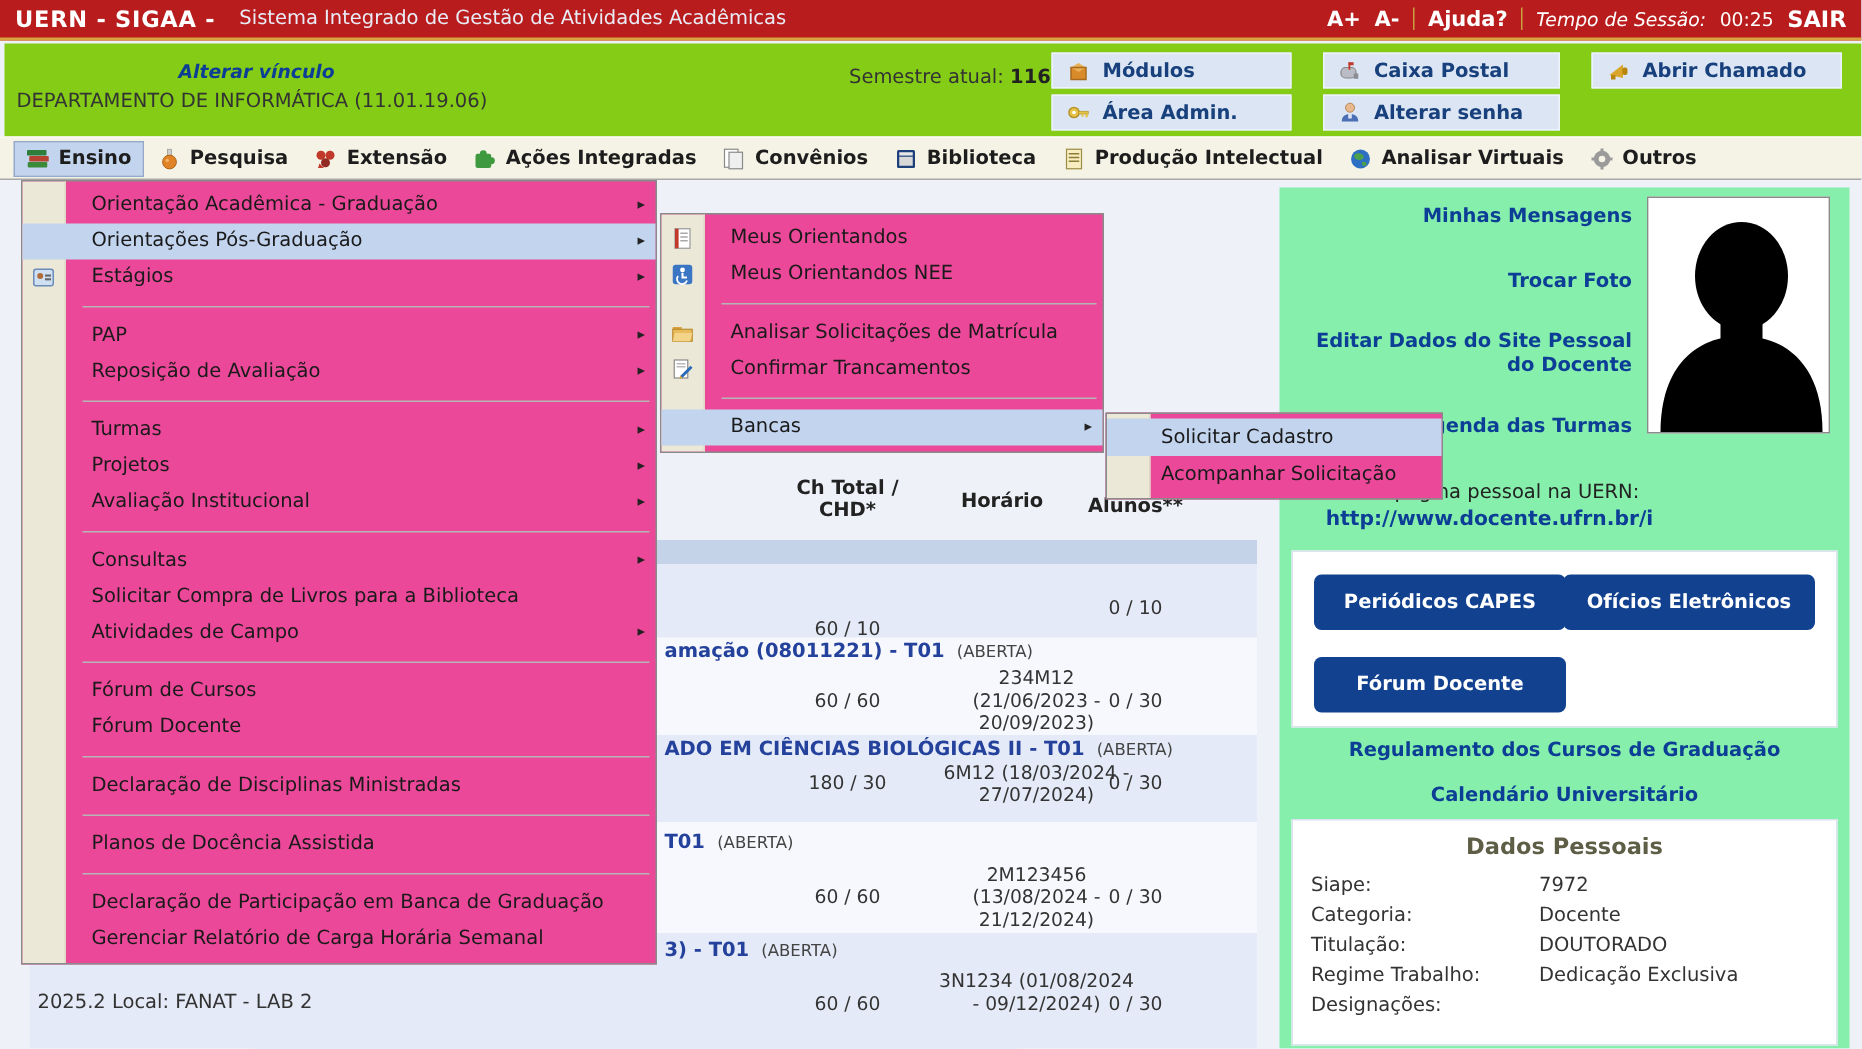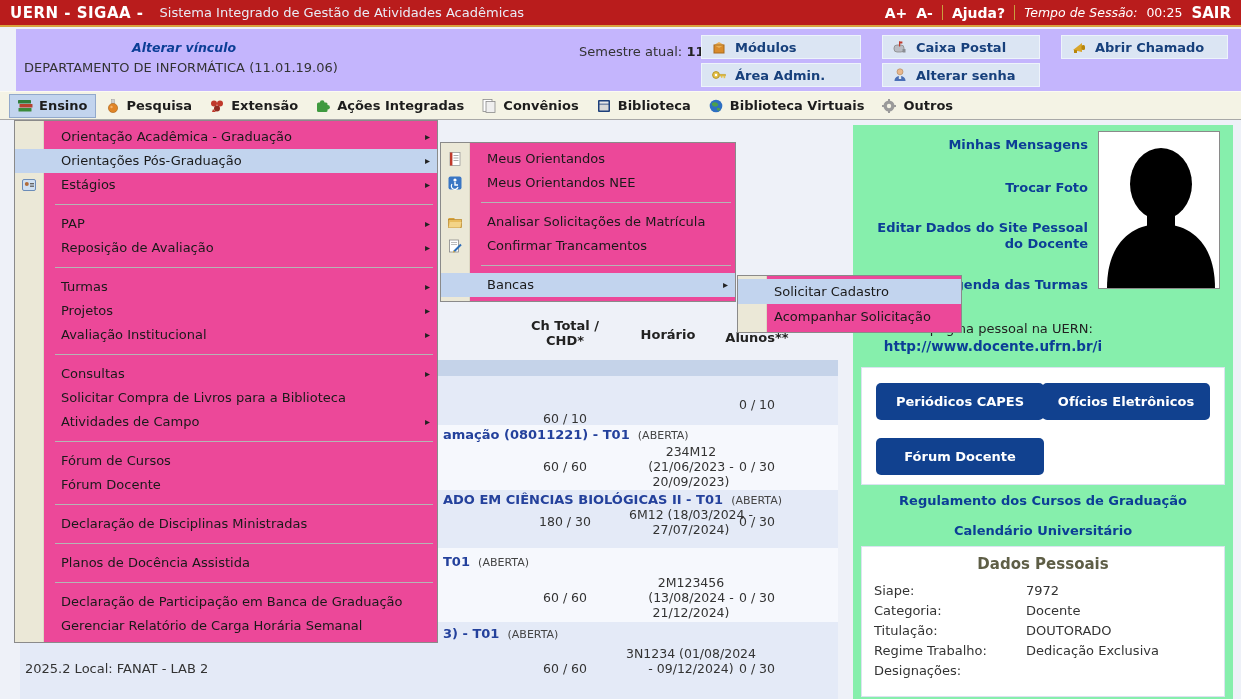--- a/index.html
+++ b/index.html
@@ -17,21 +17,21 @@
   .sys-title { font-size:13px; margin-left:16px; color:#e9ecf6; white-space:nowrap; }
   .topbar-right { margin-left:auto; display:flex; align-items:center; gap:9px; }
   .fontbtn { font-weight:bold; font-size:14px; cursor:pointer; }
   .tdiv { width:1px; height:15px; background:#c99f3f; }
   .help { font-weight:bold; font-size:14px; cursor:pointer; }
   .sess-label { font-style:italic; font-size:12.5px; }
   .sess-time { font-size:12.5px; }
   .sair { font-weight:bold; font-size:15px; cursor:pointer; }
 
   
-  .header { position:absolute; top:29px; left:16px; right:0; height:62px; background:#c4b5fd; z-index:5; }
+  .header { position:absolute; top:29px; left:3px; right:0; height:62px; background:#84cc16; z-index:5; }
   .alterar { position:absolute; left:116px; top:11px; color:#0c3e96; font-weight:bold;
     font-style:italic; font-size:12.5px; cursor:pointer; }
   .dept { position:absolute; left:8px; top:31px; font-size:13px; color:#333; }
   .semestre { position:absolute; left:563px; top:15px; font-size:13px; color:#333; }
   .semestre b { color:#222; }
   .hbtns { position:absolute; right:13px; top:6px; display:grid;
     grid-template-columns:160px 158px 167px; grid-auto-rows:24px; gap:4px 21px; }
   .hbtn { background:#dbe5f3; border:1px solid #edf3fb; display:flex; align-items:center;
     gap:8px; padding:0 9px; font-weight:bold; color:#17407c; font-size:13px; cursor:pointer; }
   .hbtn svg { flex:0 0 auto; }
@@ -213,25 +213,34 @@
   <div class="mitem">
     <svg width="16" height="16" viewBox="0 0 16 16">
         <rect x="2" y="2" width="12" height="12" rx="1" fill="#1d3f7a"></rect>
         <rect x="3.5" y="3.5" width="9" height="2.2" fill="#e8e8e8"></rect>
         <rect x="3.5" y="6.5" width="9" height="6" fill="#d8d8d8"></rect>
       </svg>
     <span>Biblioteca</span>
   </div>
   <div class="mitem">
     <svg width="16" height="16" viewBox="0 0 16 16">
+        <rect x="3" y="1.5" width="10" height="13" fill="#f7edc0" stroke="#9a8c44" stroke-width="0.8"></rect>
+        <rect x="4.5" y="4" width="7" height="1" fill="#8a7c34"></rect>
+        <rect x="4.5" y="6.5" width="7" height="1" fill="#8a7c34"></rect>
+        <rect x="4.5" y="9" width="7" height="1" fill="#8a7c34"></rect>
+      </svg>
+    <span>Produção Intelectual</span>
+  </div>
+  <div class="mitem">
+    <svg width="16" height="16" viewBox="0 0 16 16">
         <circle cx="8" cy="8" r="6.3" fill="#2d6fc2"></circle>
         <path d="M4,5 C6,3.5 9,4 10,6 C11,8 8,9 6,8.5 C4,8 3.5,6 4,5 Z" fill="#4ca04c"></path>
         <path d="M9,10 C11,9.5 12.5,10.5 12,12 C10.5,13.5 8.5,12.5 9,10 Z" fill="#4ca04c"></path>
       </svg>
-    <span>Biblioteca Virtuais</span>
+    <span>Analisar Virtuais</span>
   </div>
   <div class="mitem">
     <svg width="16" height="16" viewBox="0 0 16 16">
         <circle cx="8" cy="8" r="5.5" fill="#9a9a9a"></circle>
         <circle cx="8" cy="8" r="2.2" fill="#f4f3e5"></circle>
         <rect x="7" y="1" width="2" height="3" fill="#9a9a9a"></rect>
         <rect x="7" y="12" width="2" height="3" fill="#9a9a9a"></rect>
         <rect x="1" y="7" width="3" height="2" fill="#9a9a9a"></rect>
         <rect x="12" y="7" width="3" height="2" fill="#9a9a9a"></rect>
       </svg>

